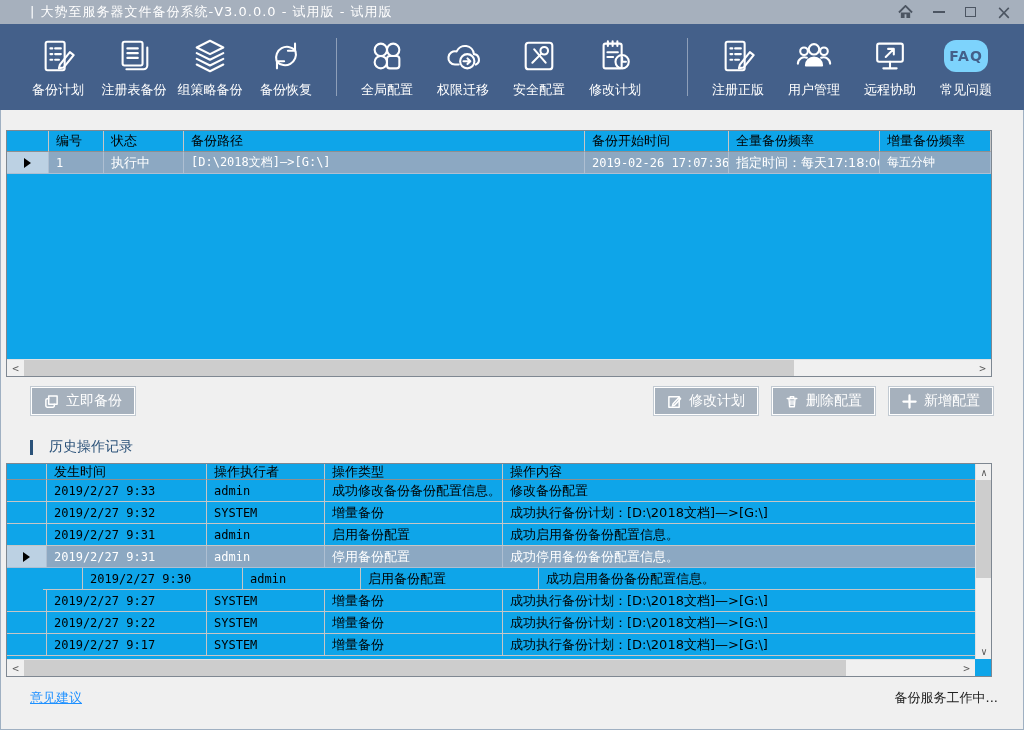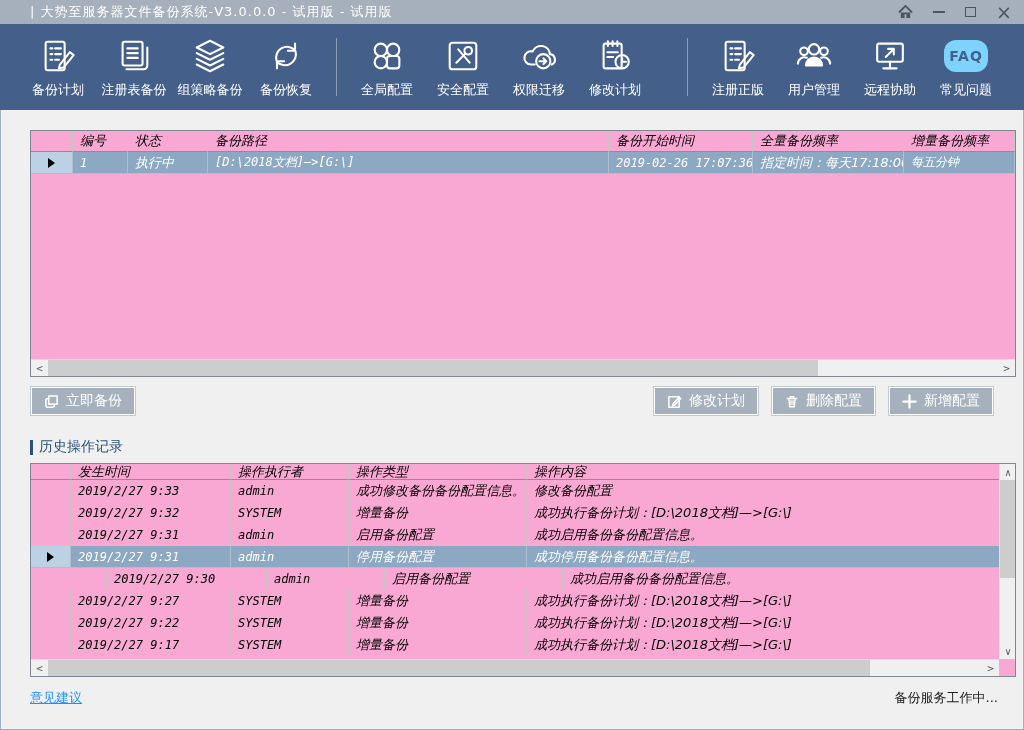--- a/index.html
+++ b/index.html
@@ -23,21 +23,21 @@
   .tb-item { width:76px; display:flex; flex-direction:column; align-items:center; gap:4px;
     color:#fff; cursor:pointer; }
   .tb-icon { height:42px; display:flex; align-items:center; justify-content:center; }
   .tb-icon svg { stroke:#fff; fill:none; stroke-width:2.2; stroke-linecap:round; stroke-linejoin:round; }
   .tb-label { font-size:13px; white-space:nowrap; }
   .tb-sep { width:1px; height:58px; background:rgba(255,255,255,.4); margin:0 12px; }
   .tb-gap { flex:1; }
   .faq-box { background:#7dd3fc; color:var(--toolbar,#44608a); font-weight:bold; font-size:14px;
     padding:8px 5px; border-radius:12px; letter-spacing:1px; }
   
-  .gridbox { position:absolute; left:30px; width:986px; background:#f9a8d4; border:1px solid #7e8791;font-style:italic; }
+  .gridbox { position:absolute; left:6px; width:986px; background:#0ea5e9; border:1px solid #7e8791; }
   .g-row { display:grid; }
   .g-cell { border-right:1px solid #c6c6c6; border-bottom:1px solid #c6c6c6;
     font-size:13px; color:#000; padding:0 7px; display:flex; align-items:center;
     white-space:nowrap; overflow:hidden; }
   .g-head .g-cell { border-bottom:1px solid #8f8f8f; font-size:13px; }
   .g-cell.val { font-family:"DejaVu Sans Mono","Liberation Mono",monospace; font-size:12px; }
   .sel-cell { justify-content:center; padding:0; }
   .tri { width:0; height:0; border-left:7px solid #000; border-top:5px solid transparent; border-bottom:5px solid transparent; }
   .row-selected .g-cell { background:var(--sel,#8ca8c2); color:#fff; border-right-color:#aebfd2; border-bottom-color:#aebfd2; }
   .row-selected .sel-cell { background:#bcd1e3; }
@@ -57,21 +57,21 @@
   .vscroll .sb-arrow { height:16px; width:16px; font-size:10px; }
   
   .btn { position:absolute; height:30px; background:#a6b1bd; color:#fff; font-size:14px;
     border:1px solid #c2cad2; box-shadow: inset 0 0 0 1px #ffffff;
     display:inline-flex; align-items:center; gap:7px; padding:0 13px; cursor:pointer;
     font-family:"DejaVu Sans","Liberation Sans",sans-serif; }
   .btn svg { stroke:#fff; fill:none; stroke-width:1.6; stroke-linecap:round; stroke-linejoin:round; }
   .right-btns { position:absolute; top:386px; right:30px; display:flex; gap:12px; }
   .right-btns .btn { position:static; }
   
-  .section-title { position:absolute; left:30px; top:438px; display:flex; align-items:center; gap:6px;
+  .section-title { position:absolute; left:30px; top:438px; display:flex; align-items:center; gap:16px;
     color:var(--section,#2b5279); font-size:14px; }
   .section-bar { width:3px; height:15px; background:var(--section,#2b5279); }
   
   .feedback { position:absolute; left:30px; top:689px; color:var(--link,#1e90ff); font-size:13px;
     text-decoration:underline; cursor:pointer; }
   .svc-status { position:absolute; right:26px; top:689px; color:#222; font-size:13px; }
 </style>
 </head>
 <body>
 
@@ -144,37 +144,37 @@
           <circle cx="13.5" cy="13.5" r="6.5"></circle>
           <circle cx="26.5" cy="13.5" r="6.5"></circle>
           <circle cx="13.5" cy="26.5" r="6.5"></circle>
           <rect x="20" y="20" width="13" height="13" rx="3"></rect>
         </svg>
       </span>
       <span class="tb-label">全局配置</span>
     </div>
     <div class="tb-item">
       <span class="tb-icon">
-        <svg width="38" height="38" viewBox="0 0 40 40">
-          <rect x="6" y="6" width="28" height="28" rx="3"></rect>
-          <circle cx="25.5" cy="14.5" r="4"></circle>
-          <path d="M22.5 17.5 L13 27 M15 13 l12 14"></path>
-        </svg>
-      </span>
-      <span class="tb-label">安全配置</span>
-    </div>
-    <div class="tb-item">
-      <span class="tb-icon">
         <svg width="40" height="38" viewBox="0 0 40 40">
           <path d="M15.5 29 h-4 a7 7 0 1 1 1.8 -13.8 A9.5 9.5 0 0 1 31.5 18 a5.8 5.8 0 0 1 2 11"></path>
           <circle cx="24.5" cy="25.5" r="7.5"></circle>
           <path d="M20.5 25.5 h7 m-2.8 -3 l3 3 -3 3"></path>
         </svg>
       </span>
       <span class="tb-label">权限迁移</span>
+    </div>
+    <div class="tb-item">
+      <span class="tb-icon">
+        <svg width="38" height="38" viewBox="0 0 40 40">
+          <rect x="6" y="6" width="28" height="28" rx="3"></rect>
+          <circle cx="25.5" cy="14.5" r="4"></circle>
+          <path d="M22.5 17.5 L13 27 M15 13 l12 14"></path>
+        </svg>
+      </span>
+      <span class="tb-label">安全配置</span>
     </div>
     <div class="tb-item">
       <span class="tb-icon">
         <svg width="40" height="38" viewBox="0 0 40 40">
           <rect x="8" y="7" width="19" height="26" rx="2"></rect>
           <path d="M12.5 4.5 v5 M17.5 4.5 v5 M22.5 4.5 v5"></path>
           <path d="M12 16 h11 M12 21 h6"></path>
           <circle cx="27.5" cy="26" r="7"></circle>
           <path d="M27.5 22 v4 h4"></path>
         </svg>

